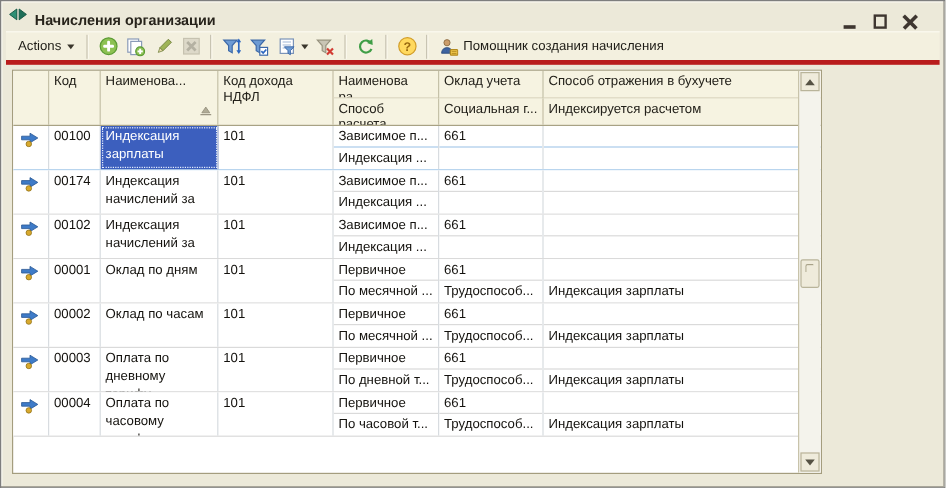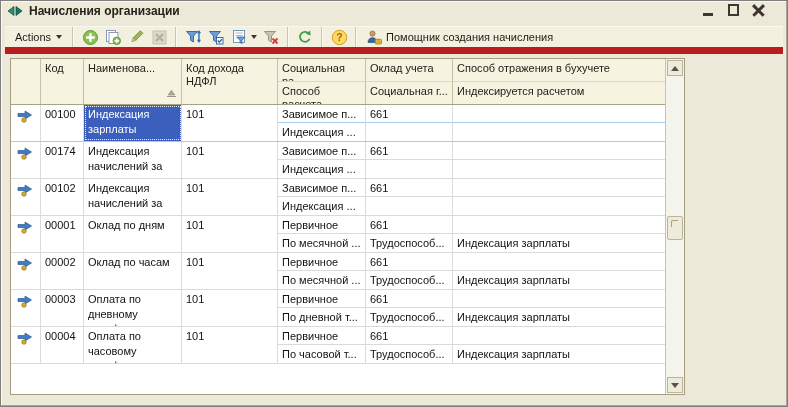--- a/index.html
+++ b/index.html
@@ -4,33 +4,33 @@
 <style>
   html,body{margin:0;padding:0;background:#fff;}
   *{box-sizing:border-box;}
   body{font-family:"Liberation Sans", sans-serif;}
 
   .window{position:relative;width:788px;height:407px;background:#ECE9D9;
     border:1px solid #7E7E7E;box-shadow:inset -1px -1px 0 #A9A69A, inset 1px 1px 0 #FBFAF4;}
 
   
   .titlebar{position:absolute;left:4px;top:3px;right:16px;height:20px;
-    display:flex;align-items:flex-start;gap:6px;padding:0 2px;}
+    display:flex;align-items:flex-end;gap:6px;padding:0 2px;}
   .title-text{font-size:12px;font-weight:bold;color:#27231B;white-space:nowrap;}
   .win-controls{margin-left:auto;display:flex;gap:12px;align-items:center;padding-right:4px;}
   .wc{width:13px;height:12px;position:relative;cursor:default;}
   .wc-min::after{content:"";position:absolute;left:1px;right:2px;bottom:0;height:3px;background:#3E3630;}
   .wc-max::after{content:"";position:absolute;left:1px;right:1px;top:0;bottom:0;border:2px solid #3E3630;}
   .wc-close::before,.wc-close::after{content:"";position:absolute;left:-1px;top:5px;width:15px;height:2.6px;background:#3E3630;}
   .wc-close::before{transform:rotate(45deg);}
   .wc-close::after{transform:rotate(-45deg);}
 
   
   .toolbar{position:absolute;left:4px;top:25px;right:4px;height:28px;background:#F3F0DF;
-    border-top:1px solid #FBF9EF;border-bottom:7px solid #b91c1c;
+    border-top:1px solid #FBF9EF;border-bottom:4px solid #b91c1c;
     display:flex;align-items:center;padding:0 5px;gap:1px;}
   .tb-actions{display:flex;align-items:center;gap:5px;padding:3px 5px;font-size:11px;color:#1E1C16;}
   .caret{width:0;height:0;border-left:3.5px solid transparent;border-right:3.5px solid transparent;border-top:4px solid #3A362C;}
   .tb-sep{width:0;height:20px;border-left:1px solid #C8C4B2;border-right:1px solid #FCFAF1;margin:0 4px;}
   .tb-ic{width:22px;height:22px;display:flex;align-items:center;justify-content:center;}
   .tb-assist{display:flex;align-items:center;gap:4px;padding:2px 4px;font-size:11px;color:#1E1C16;}
 
   
   .client{position:absolute;left:4px;right:4px;top:54px;bottom:4px;background:#ECE9D9;}
   .table{position:absolute;left:5px;top:3px;width:675px;height:337px;background:#fff;border:1px solid #A49D7E;overflow:hidden;}
@@ -194,21 +194,21 @@
         <div class="th merged g4">Код дохода НДФЛ</div>
         <div class="th merged g3">
           <span>Наименова...</span>
           <span class="sort-mark">
             <svg width="11" height="9">
                 <path d="M1 7.5h9" stroke="#9A9583" stroke-width="1"></path>
                 <path d="M5.5 1.2 8.8 6H2.2z" fill="#B0AB96" stroke="#8A8572" stroke-width="0.6"></path>
               </svg>
           </span>
         </div>
-        <div class="th subtop g5 r1">Социальная ра...</div>
+        <div class="th subtop g5 r1">Наименова ра...</div>
         <div class="th g5 r2">Способ расчета</div>
         <div class="th subtop g6 r1">Оклад учета</div>
         <div class="th g6 r2">Социальная г...</div>
         <div class="th subtop g7 r1" style="border-right:none;">Способ отражения в бухучете</div>
         <div class="th g7 r2" style="border-right:none;">Индексируется расчетом</div>
       </div>
 
       <div class="tbody">
 
         <div class="trow current">

